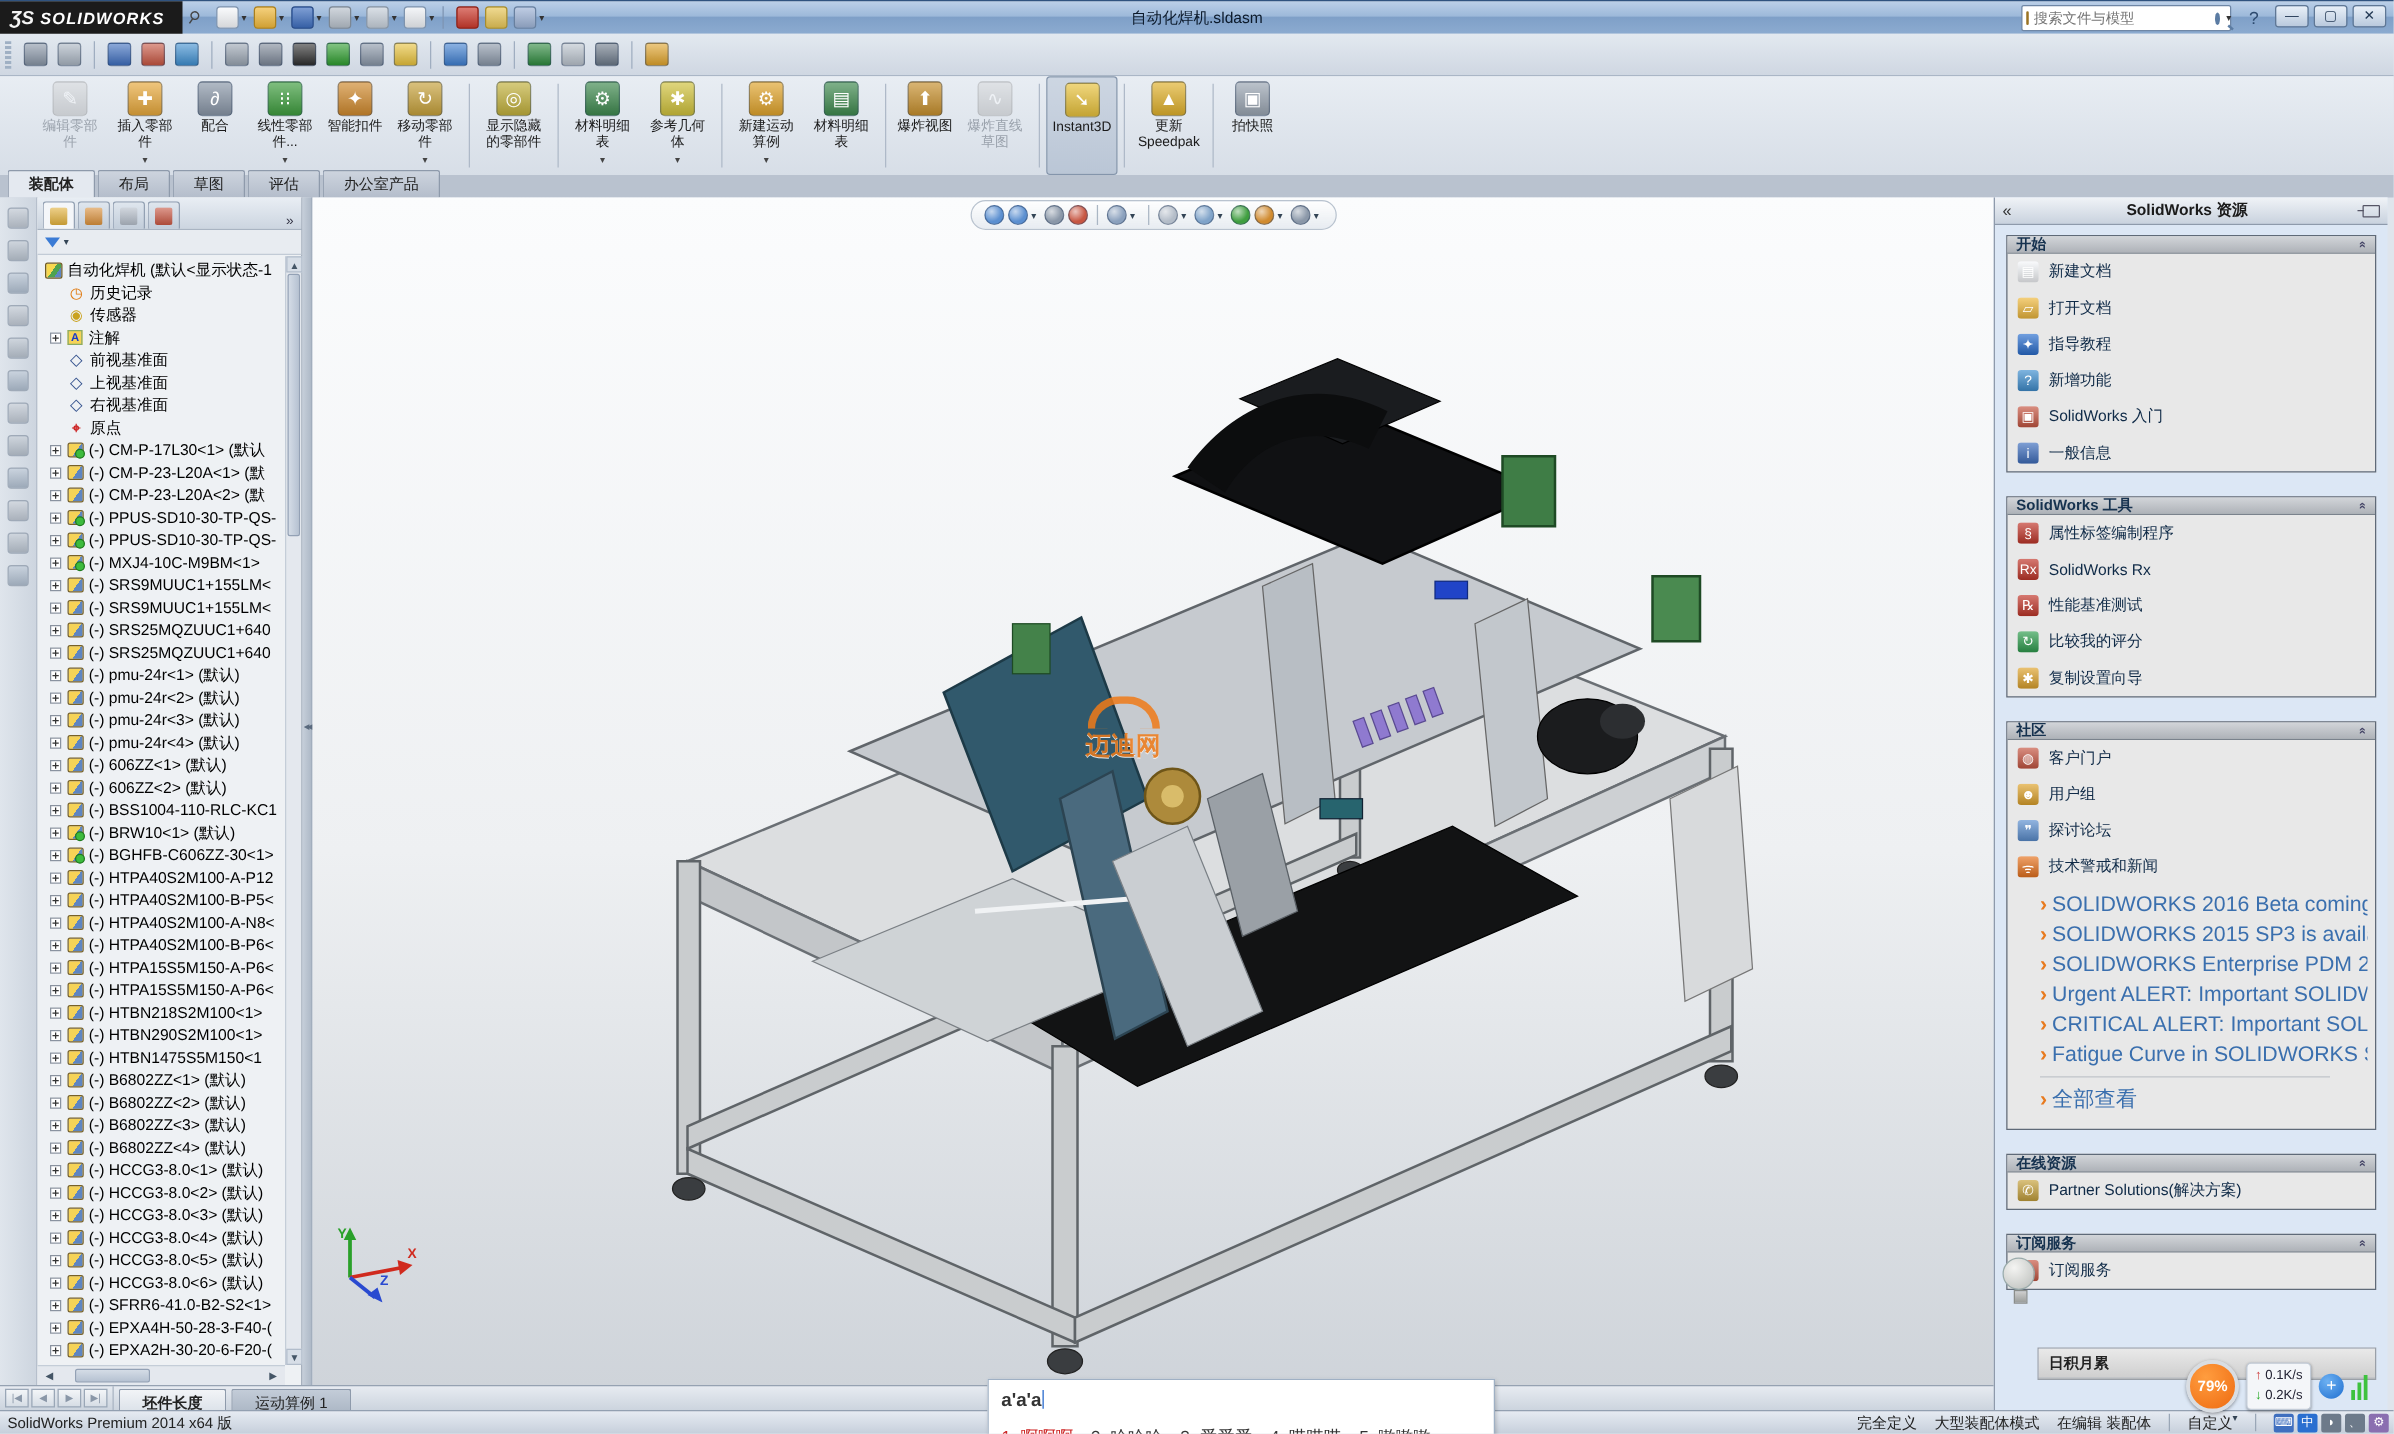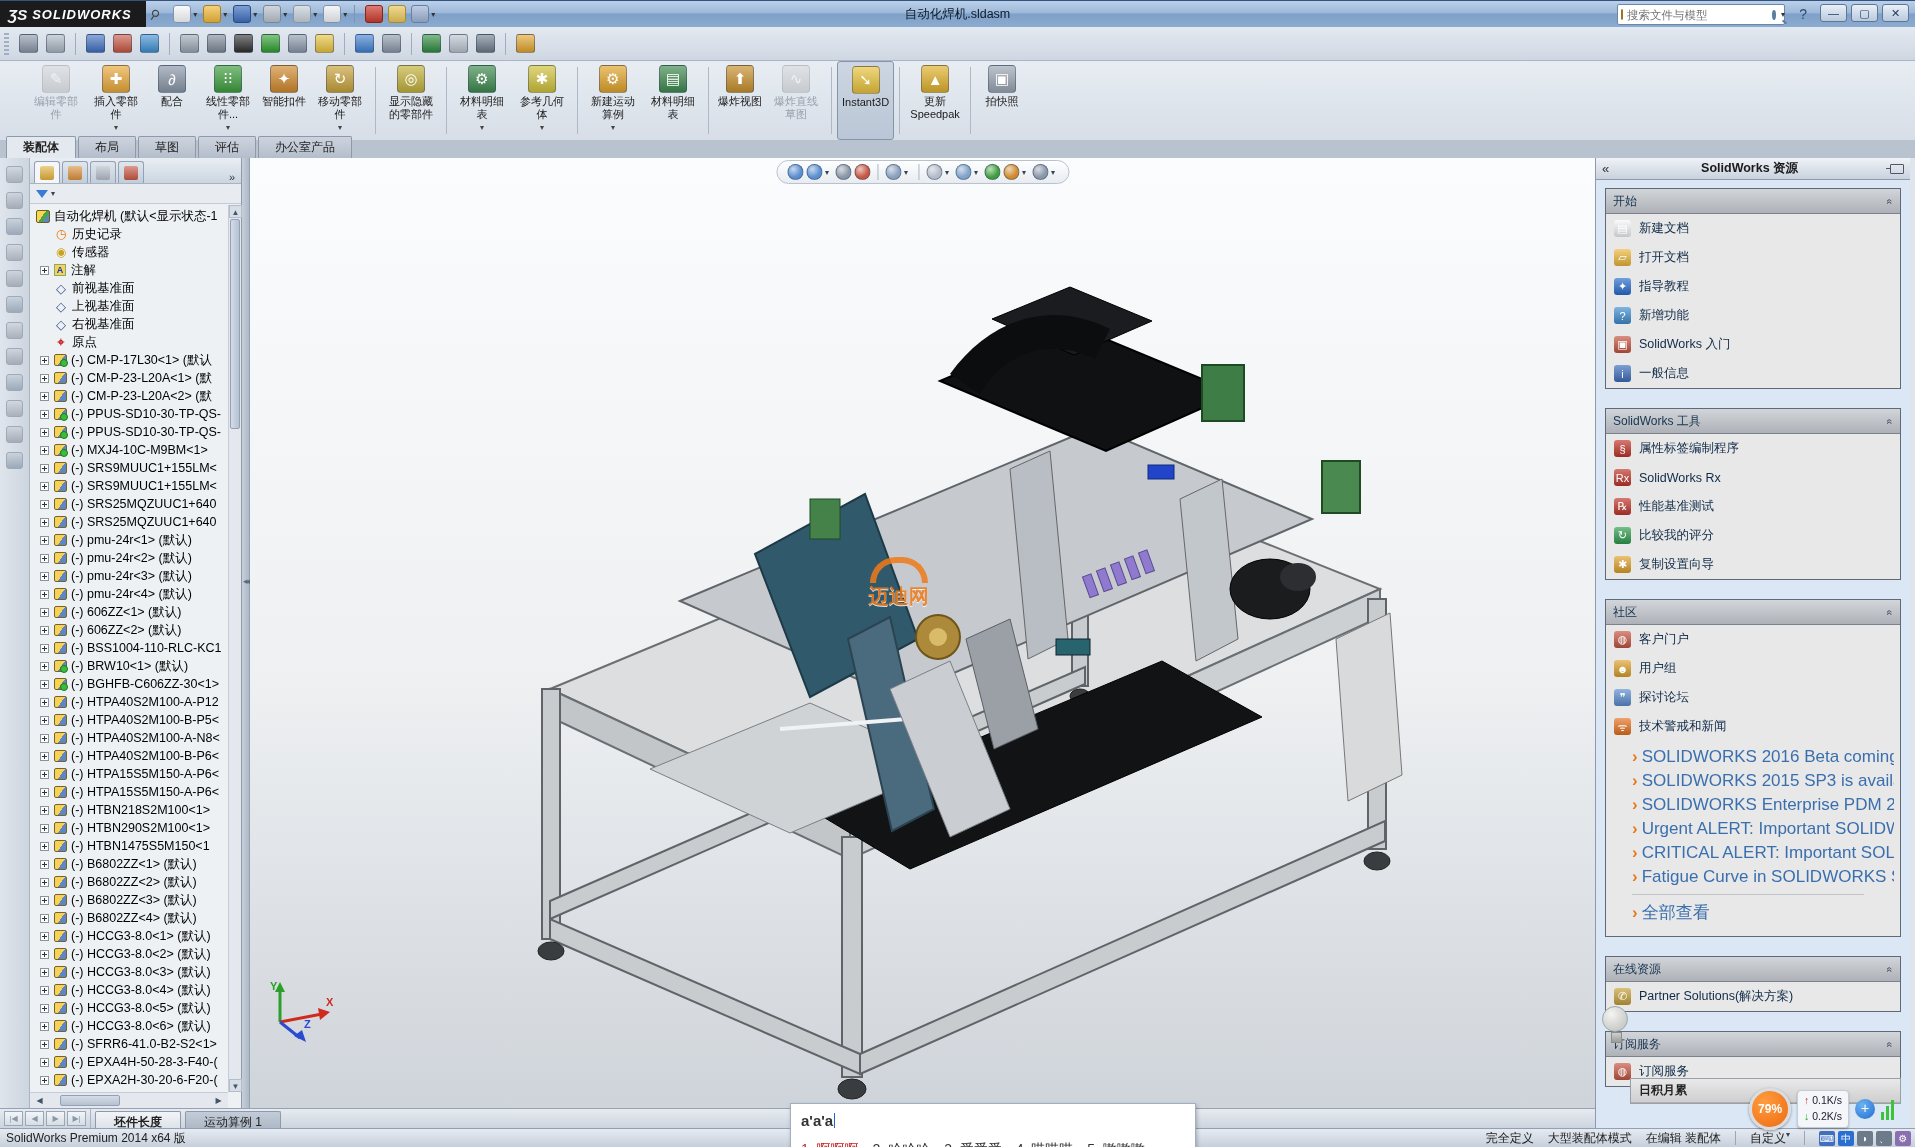--- a/index.html
+++ b/index.html
@@ -118,21 +118,21 @@
 
   
   .rpanel { position:absolute; right:5px; top:0; width:315px; bottom:0; background:#dce7f5; border-left:1px solid #8e9aab; }
   .rp-head { height:22px; background:linear-gradient(#f0f3f7,#c9d2de); border-bottom:1px solid #8e9aab; display:flex; align-items:center; padding:0 6px; }
   .rp-head .collapse { font-size:13px; color:#333; }
   .rp-title { flex:1; text-align:center; font-weight:bold; font-size:12.5px; color:#1a1a1a; }
   .rp-pin { width:14px; height:10px; border:1px solid #556; border-radius:1px; position:relative; }
   .rp-pin:after { content:""; position:absolute; left:-5px; top:3px; width:5px; height:1px; background:#556; }
   .rp-body { position:absolute; top:22px; left:0; right:0; bottom:0; padding:8px 9px 0; overflow:hidden; }
   .rsec { border:1px solid #5f6a78; background:#e8e8e8; margin-bottom:19px; }
-  .rsec-head { height:25px; background:linear-gradient(#d2d5d9,#aeb2b8); border-bottom:1px solid #7a828c; display:flex; align-items:center; padding:0 7px; font-weight:normal; font-size:12px; color:#16324f;justify-content:space-between; }
+  .rsec-head { height:14px; background:linear-gradient(#d2d5d9,#aeb2b8); border-bottom:1px solid #7a828c; display:flex; align-items:center; padding:0 7px; font-weight:bold; font-size:12px; color:#16324f;justify-content:space-between; }
   .rsec-head .chev { margin-left:auto; color:#446; font-size:10px; }
   .ritem { display:flex; align-items:center; gap:8px; padding:6px 8px; font-size:12.5px; color:#0f2a47; }
   .richip { flex:none; width:17px; height:17px; border-radius:3px; display:flex; align-items:center; justify-content:center; color:#fff; font-size:11px; }
   .rnews { padding:2px 6px 8px 26px; }
   .rnews a { display:block; font-size:17px; color:#3a6fae; margin:4px 0; text-decoration:none; white-space:nowrap; overflow:hidden; }
   .rnews a b { color:#e87a1e; margin-right:4px; font-weight:bold; }
   .rnews .divider { border-top:1px solid #c0c4c9; margin:7px 30px 6px 0; }
   .tipbox { position:absolute; left:34px; right:9px; bottom:24px; border:1px solid #9aa0a8; background:#fdfdfc; }
   .tipbox .tip-head { background:linear-gradient(#e9e9e9,#cfcfcf); border-bottom:1px solid #b0b0b0; font-weight:bold; font-size:12px; padding:3px 8px; color:#222; }
   .tipbox .tip-text { padding:6px 8px 8px; font-size:11.5px; line-height:1.55; color:#1a1a1a; }

